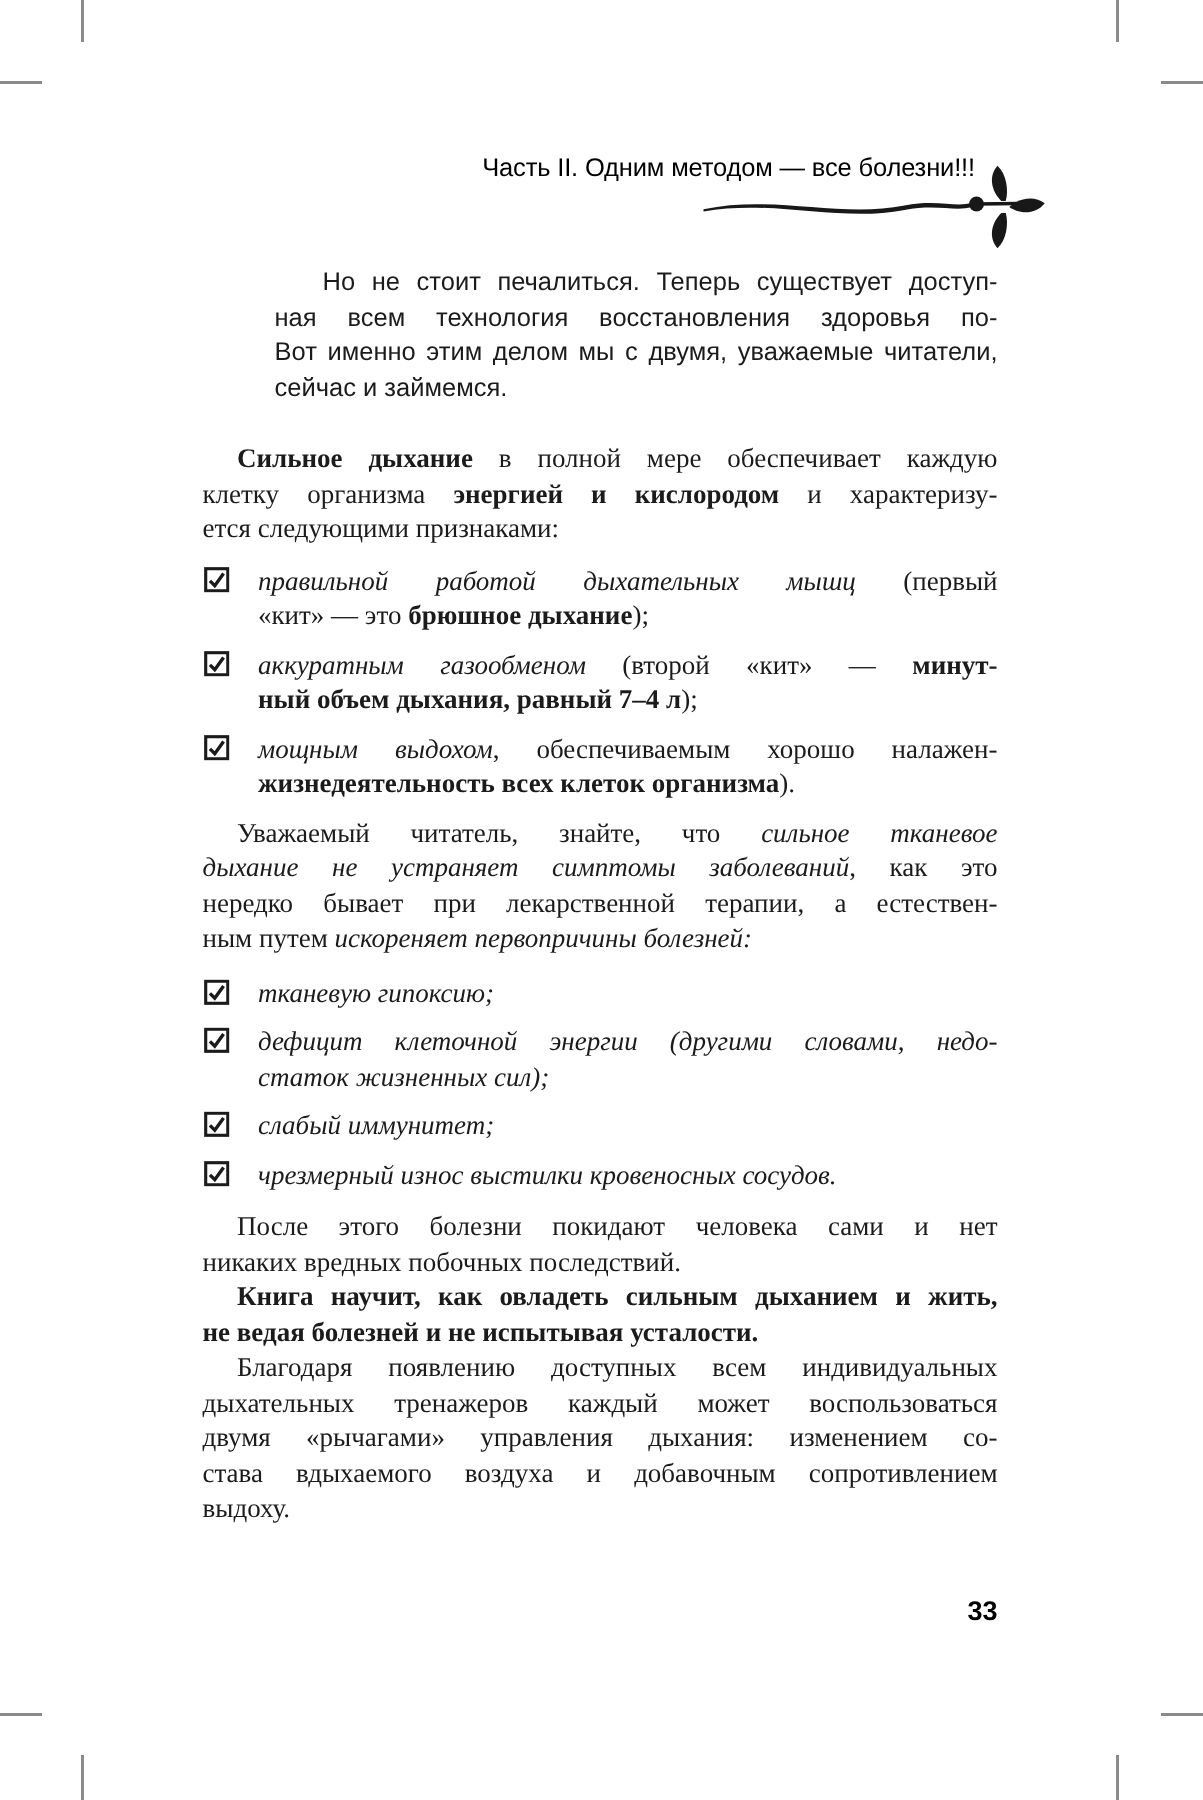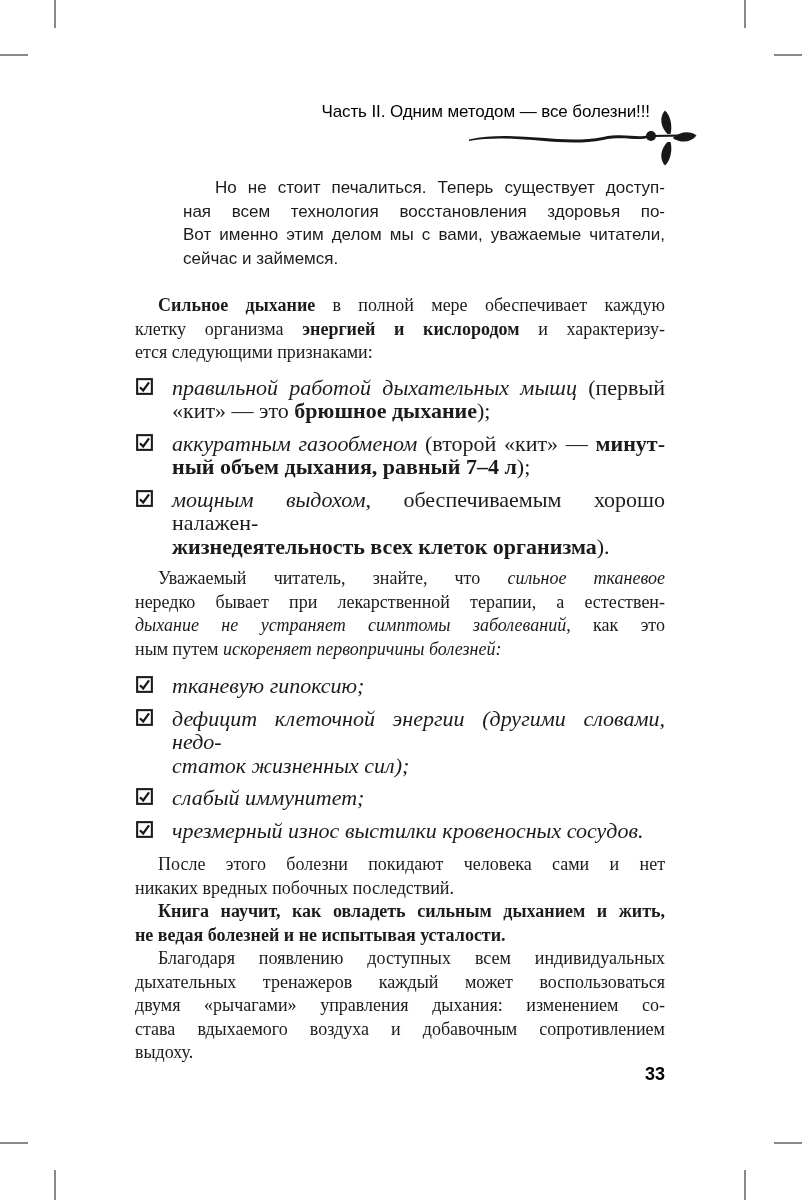--- a/index.html
+++ b/index.html
@@ -35,21 +35,21 @@
     font-size:17px; line-height:23.5px; margin-left:48px;
   }
   .line { display:block; }
   .jl { text-align:justify; text-align-last:justify; }
   .ll { text-align:left; text-align-last:left; }
   .para .fi { padding-left:23px; }
   .para.intro .fi { padding-left:32px; }
   .b { font-weight:bold; }
   .i { font-style:italic; }
 
-  .checklist { font-size:22px; line-height:23.5px; }
+  .checklist { font-size:18px; line-height:23.5px; }
   .check-item { position:relative; padding-left:37px; }
   .check-item + .check-item { margin-top:9px; }
   .checkbox { position:absolute; left:1px; top:2px; width:17px; height:17px; }
   .checkbox svg { display:block; width:17px; height:17px; }
 
   
   .content > :nth-child(1) { margin-top:0; }
   .content > :nth-child(2) { margin-top:24px; }
   .content > :nth-child(3) { margin-top:11px; }
   .content > :nth-child(4) { margin-top:9px; }
@@ -86,21 +86,21 @@
     <path d="M196,28.9 L238,28.2 L238,30.6 L196,31.1 Z"></path>
     <path d="M212.5,28 C205.5,21 204,11 210,4.5 C216,10 217.5,21 215.5,28 Z"></path>
     <path d="M212.5,36 C205.5,43 204,53 210,59.5 C216,54 217.5,43 215.5,36 Z"></path>
     <path d="M218,31.8 C225,25.5 235,24.5 241.5,29.5 C236,36.5 226,37.5 218,32.2 Z"></path>
   </svg>
 
   <div class="content">
       <div class="para intro">
         <div class="line jl fi"><span>Но не стоит печалиться. Теперь существует доступ-</span></div>
         <div class="line jl"><span>ная всем технология восстановления здоровья по-</span></div>
-        <div class="line jl"><span>Вот именно этим делом мы с вами, уважаемые читатели,</span></div>
+        <div class="line jl"><span>Вот именно этим делом мы с двумя, уважаемые читатели,</span></div>
         <div class="line ll"><span>сейчас и займемся.</span></div>
       </div>
       <div class="para">
         <div class="line jl fi"><span class="b ">Сильное дыхание</span><span> в полной мере обеспечивает каждую</span></div>
         <div class="line jl"><span>клетку организма </span><span class="b ">энергией и кислородом</span><span> и характеризу-</span></div>
         <div class="line ll"><span>ется следующими признаками:</span></div>
       </div>
       <div class="checklist">
         <div class="check-item">
           <span class="checkbox">
@@ -134,22 +134,22 @@
             </svg>
           </span>
           <div class="check-text">
             <div class="line jl"><span class="i">мощным выдохом</span><span>, обеспечиваемым хорошо налажен-</span></div>
             <div class="line ll"><span class="b ">жизнедеятельность всех клеток организма</span><span>).</span></div>
           </div>
         </div>
       </div>
       <div class="para">
         <div class="line jl fi"><span>Уважаемый читатель, знайте, что </span><span class="i">сильное тканевое</span></div>
+        <div class="line jl"><span class="i">дыхание не устраняет симптомы заболеваний</span><span>, как это</span></div>
         <div class="line jl"><span>нередко бывает при лекарственной терапии, а естествен-</span></div>
-        <div class="line jl"><span class="i">дыхание не устраняет симптомы заболеваний</span><span>, как это</span></div>
         <div class="line ll"><span>ным путем </span><span class="i">искореняет первопричины болезней:</span></div>
       </div>
       <div class="checklist">
         <div class="check-item">
           <span class="checkbox">
             <svg viewBox="0 0 18 18" xmlns="http://www.w3.org/2000/svg">
               <rect x="1.2" y="1.2" width="15.6" height="15.6" fill="none" stroke="#1b1b1b" stroke-width="2.2"></rect>
               <path d="M4.2 9.8 L7.6 13.2 L13.8 4.6" fill="none" stroke="#1b1b1b" stroke-width="2.4"></path>
             </svg>
           </span>

